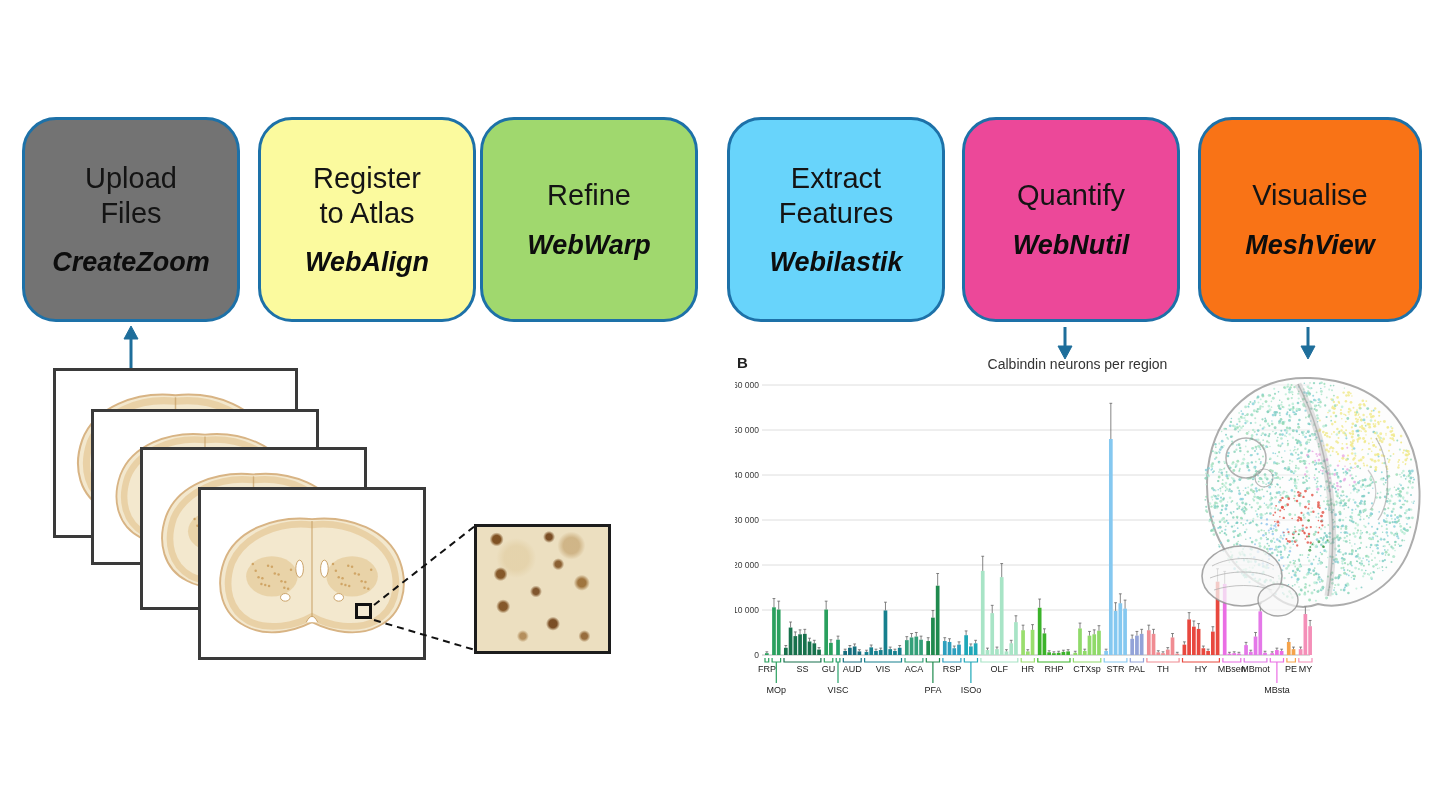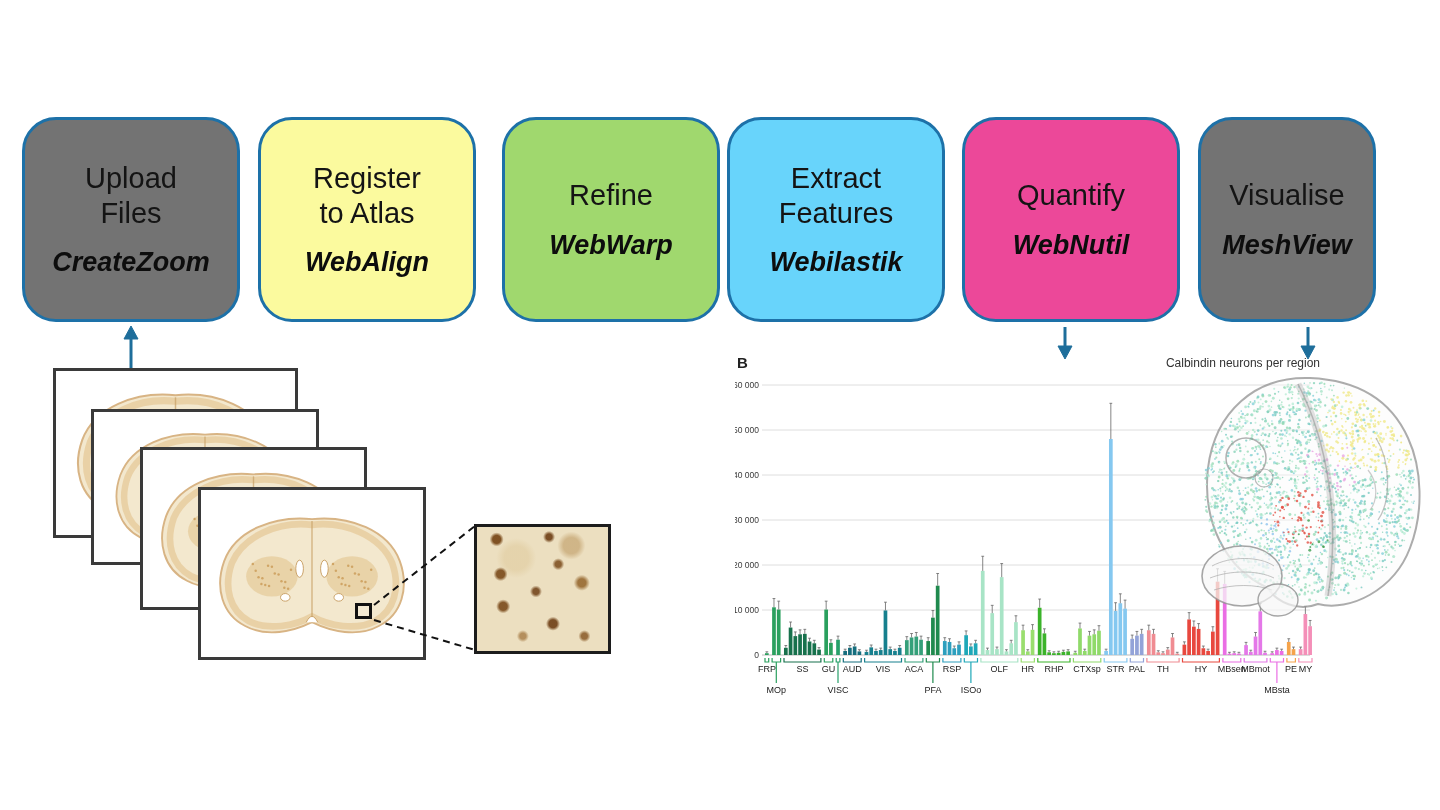--- a/index.html
+++ b/index.html
@@ -29,21 +29,21 @@
           radial-gradient(circle at 45% 52%, rgba(110,62,20,.85) 0 3px, rgba(110,62,20,0) 6px),
           radial-gradient(circle at 20% 64%, rgba(122,74,26,.9) 0 4px, rgba(122,74,26,0) 7px),
           radial-gradient(circle at 58% 78%, rgba(110,62,20,.9) 0 4px, rgba(110,62,20,0) 7px),
           radial-gradient(circle at 82% 88%, rgba(130,80,28,.8) 0 3px, rgba(130,80,28,0) 6px),
           radial-gradient(circle at 35% 88%, rgba(150,100,40,.65) 0 3px, rgba(150,100,40,0) 6px),
           radial-gradient(circle at 72% 15%, rgba(180,140,80,.5) 0 8px, rgba(180,140,80,0) 14px),
           radial-gradient(circle at 30% 25%, rgba(228,210,170,.9) 0 12px, rgba(228,210,170,0) 20px);}
   
   .chart{position:absolute;left:735px;top:352px;width:585px;height:345px;}
   .chart-panel-label{position:absolute;left:2px;top:2px;font-size:15px;font-weight:bold;color:#222;}
-  .chart-title{position:absolute;left:100px;right:0;top:4px;text-align:right;font-size:12px;color:#333;}
+  .chart-title{position:absolute;left:100px;right:0;top:4px;text-align:center;font-size:14px;color:#333;}
   
   .brain3d{position:absolute;left:1180px;top:350px;width:255px;height:285px;}
   .overlay{position:absolute;left:0;top:0;width:1440px;height:810px;pointer-events:none;}
 </style>
 </head>
 <body>
 
 <div class="page">
 
   <div class="flow-box" style="left: 22px; background: #737373; border-color: rgb(29, 113, 168);">
@@ -53,41 +53,41 @@
     </div>
     <div class="fb-tool">CreateZoom</div>
   </div>
   <div class="flow-box" style="left: 258px; background: rgb(251, 250, 158); border-color: rgb(29, 113, 168); align-items: center;">
     <div class="fb-title">
       <div>Register</div>
       <div>to Atlas</div>
     </div>
     <div class="fb-tool">WebAlign</div>
   </div>
-  <div class="flow-box" style="left: 502px; background: rgb(160, 216, 110); border-color: rgb(29, 113, 168);">
+  <div class="flow-box" style="left: 480px; background: rgb(160, 216, 110); border-color: rgb(29, 113, 168);">
     <div class="fb-title">
       <div>Refine</div>
     </div>
     <div class="fb-tool">WebWarp</div>
   </div>
   <div class="flow-box" style="left: 727px; background: rgb(104, 212, 251); border-color: rgb(29, 113, 168);">
     <div class="fb-title">
       <div>Extract</div>
       <div>Features</div>
     </div>
     <div class="fb-tool">Webilastik</div>
   </div>
   <div class="flow-box" style="left: 962px; background: #ec4899; border-color: rgb(29, 113, 168);">
     <div class="fb-title">
       <div>Quantify</div>
       <div></div>
     </div>
     <div class="fb-tool">WebNutil</div>
   </div>
-  <div class="flow-box" style="left: 1198px; width: 178px; background: #737373; border-color: rgb(29, 113, 168);">
+  <div class="flow-box" style="left: 1198px; width: 224px; background: #f97316; border-color: rgb(29, 113, 168);">
     <div class="fb-title">
       <div>Visualise</div>
       <div></div>
     </div>
     <div class="fb-tool">MeshView</div>
   </div>
 
   <div class="slide" style="left:53px;top:368px;width:245px;height:170px">
       <svg viewBox="0 0 220 150" preserveAspectRatio="xMidYMid meet">
     <path d="M110,18 C70,14 30,30 18,62 C8,90 16,118 40,130 C62,142 90,136 110,126

